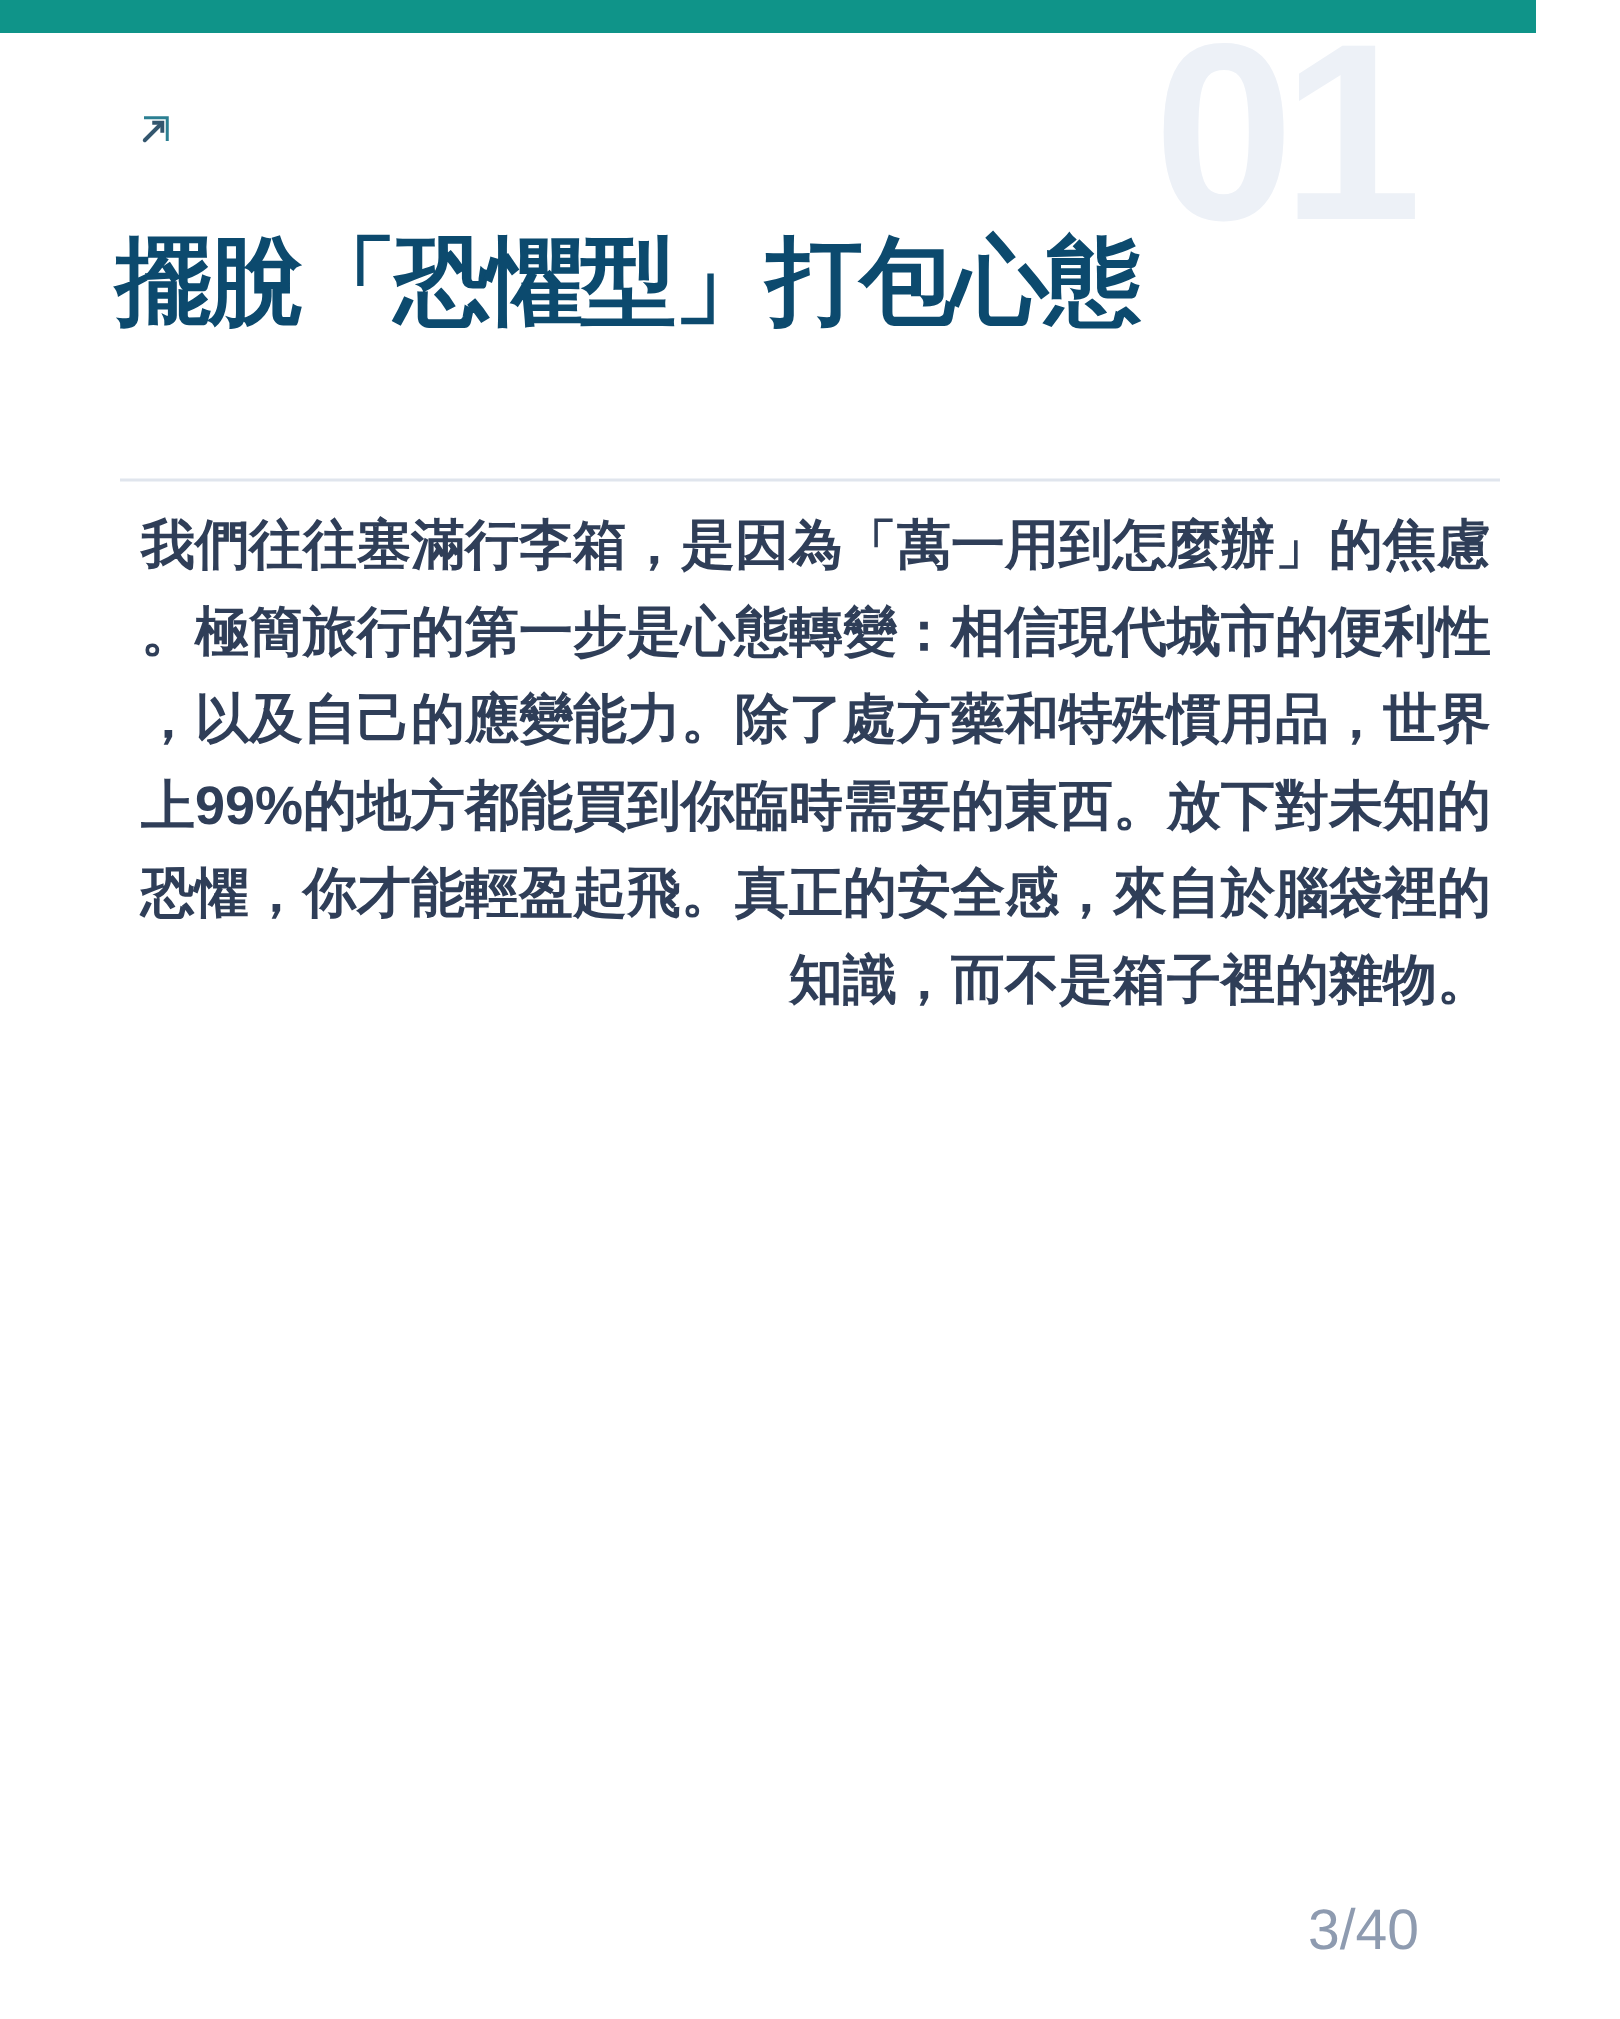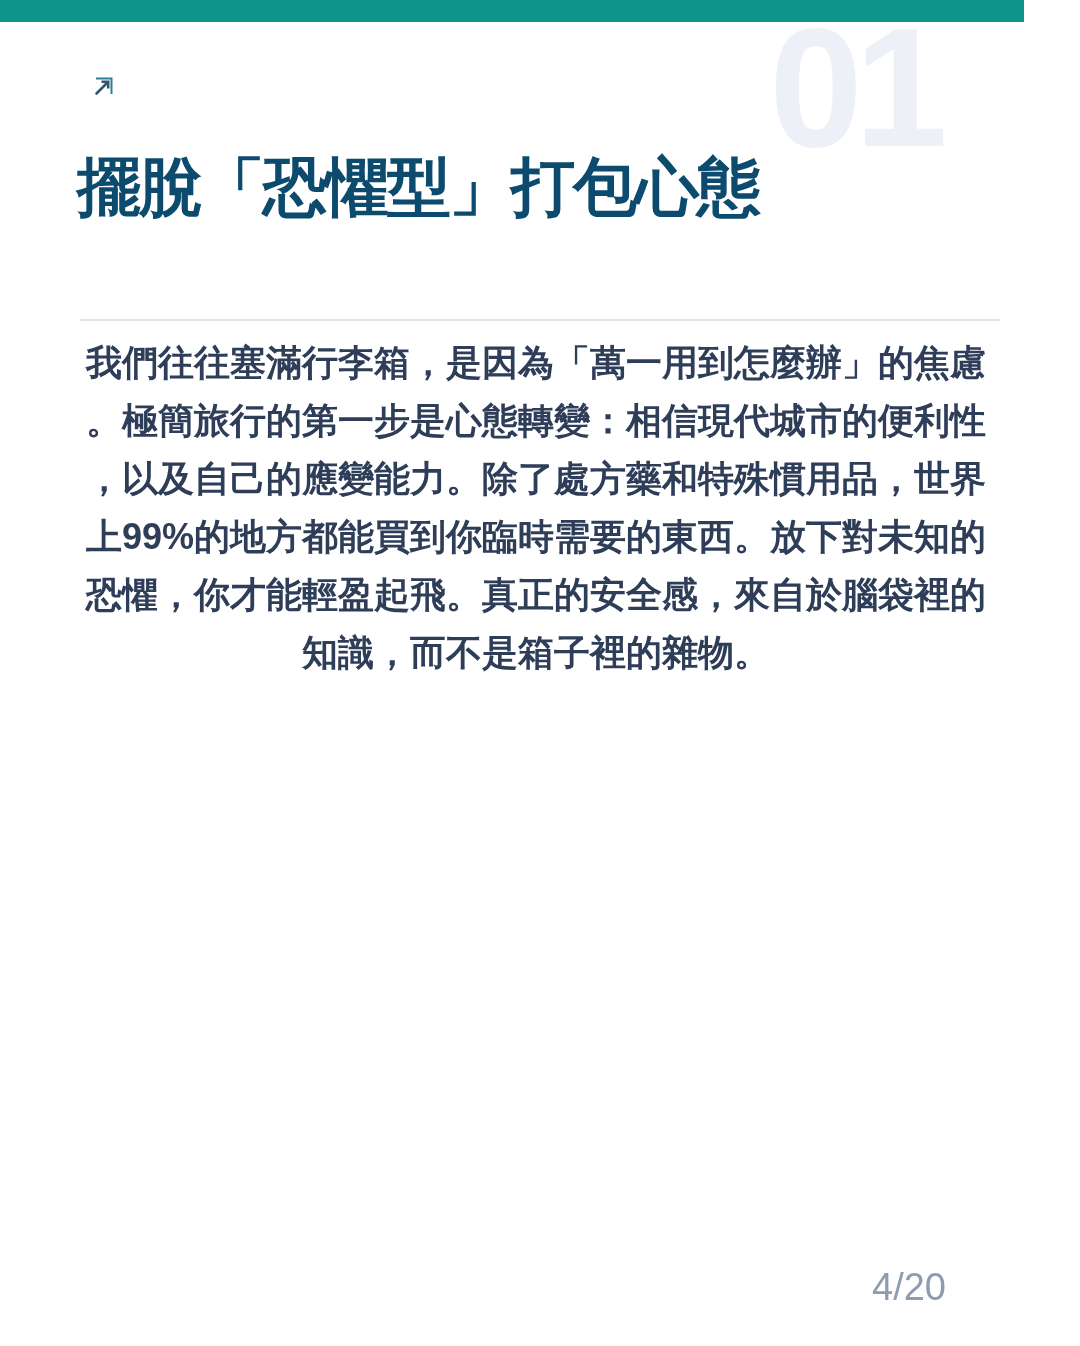--- a/index.html
+++ b/index.html
@@ -65,21 +65,21 @@
   .body-text {
     position: absolute;
     left: 78px;
     top: 334px;
     width: 916px;
     margin: 0;
     font-size: 36px;
     line-height: 58px;
     font-weight: 600;
     color: #2f3e58;
-    text-align: center;
+    text-align: right;
     line-break: anywhere;
     overflow-wrap: break-word;
   }
   .page-indicator {
     position: absolute;
     right: 78px;
     bottom: 40px;
     font-size: 38px;
     line-height: 1;
     font-weight: 400;
@@ -102,15 +102,15 @@
       <path d="M9.5 5.8 H16.2 V12.5" fill="none" stroke="#33566e" stroke-width="2.6"></path>
     </svg>
   </span>
 
   <h1 class="title">擺脫「恐懼型」打包心態</h1>
 
   <div class="divider"></div>
 
   <p class="body-text">我們往往塞滿行李箱，是因為「萬一用到怎麼辦」的焦慮。極簡旅行的第一步是心態轉變：相信現代城市的便利性，以及自己的應變能力。除了處方藥和特殊慣用品，世界上99%的地方都能買到你臨時需要的東西。放下對未知的恐懼，你才能輕盈起飛。真正的安全感，來自於腦袋裡的知識，而不是箱子裡的雜物。</p>
 
-  <div class="page-indicator">4/20</div>
+  <div class="page-indicator">3/40</div>
 
 </div>
 
 </body></html>

